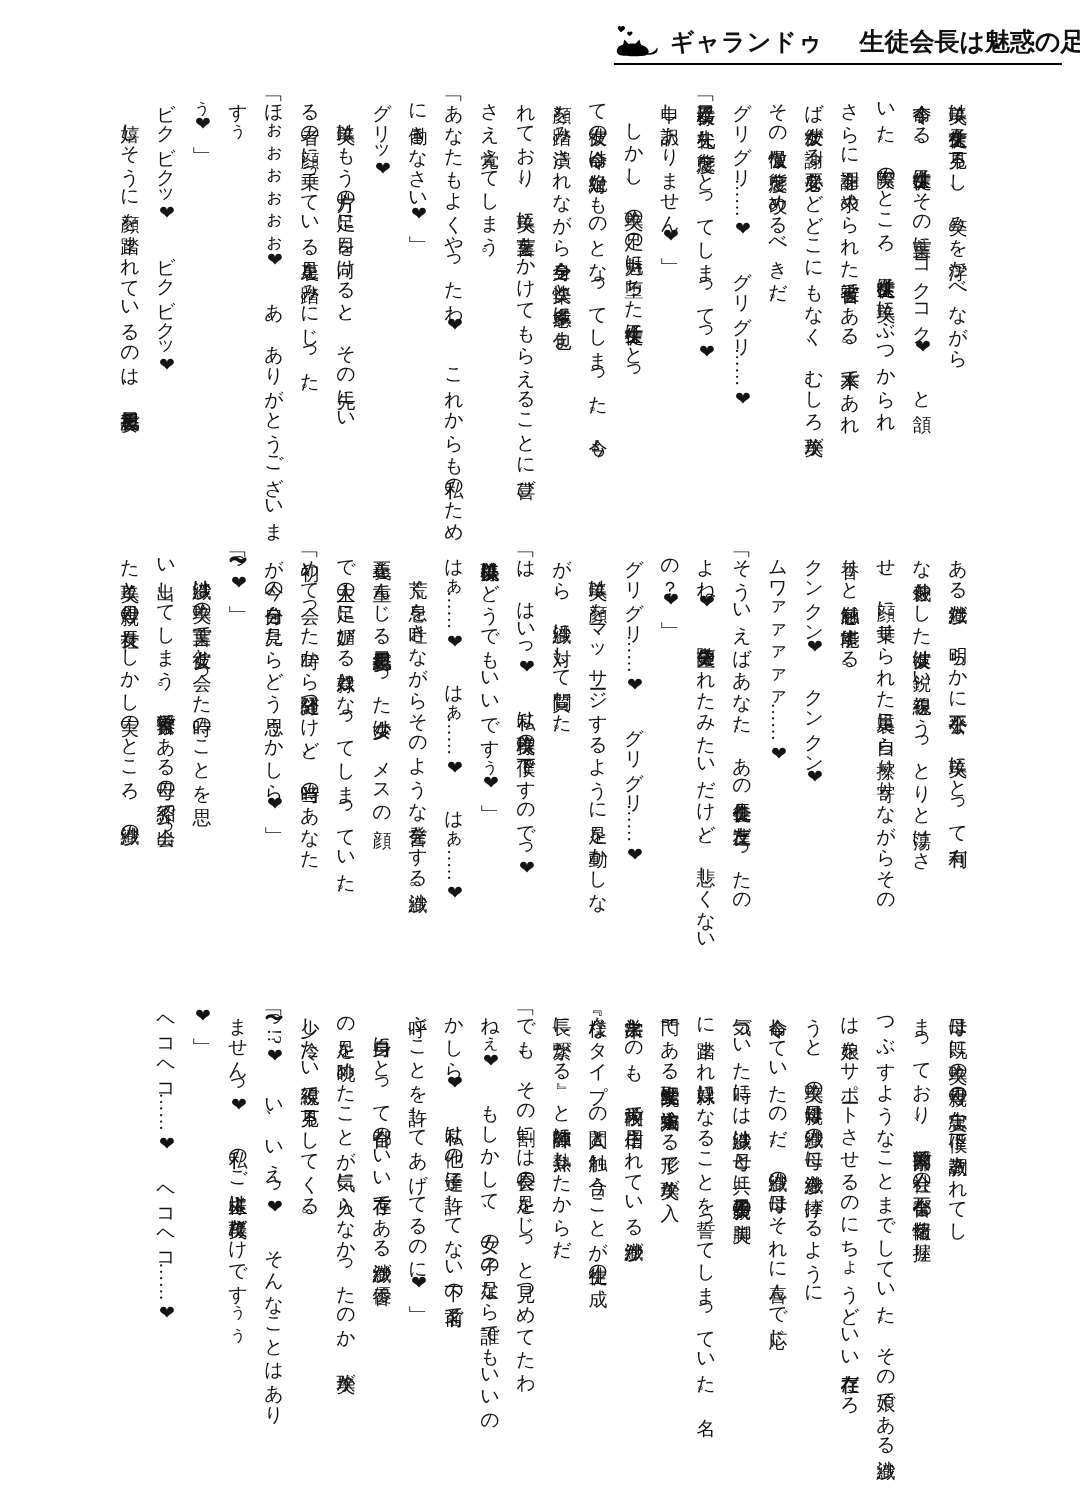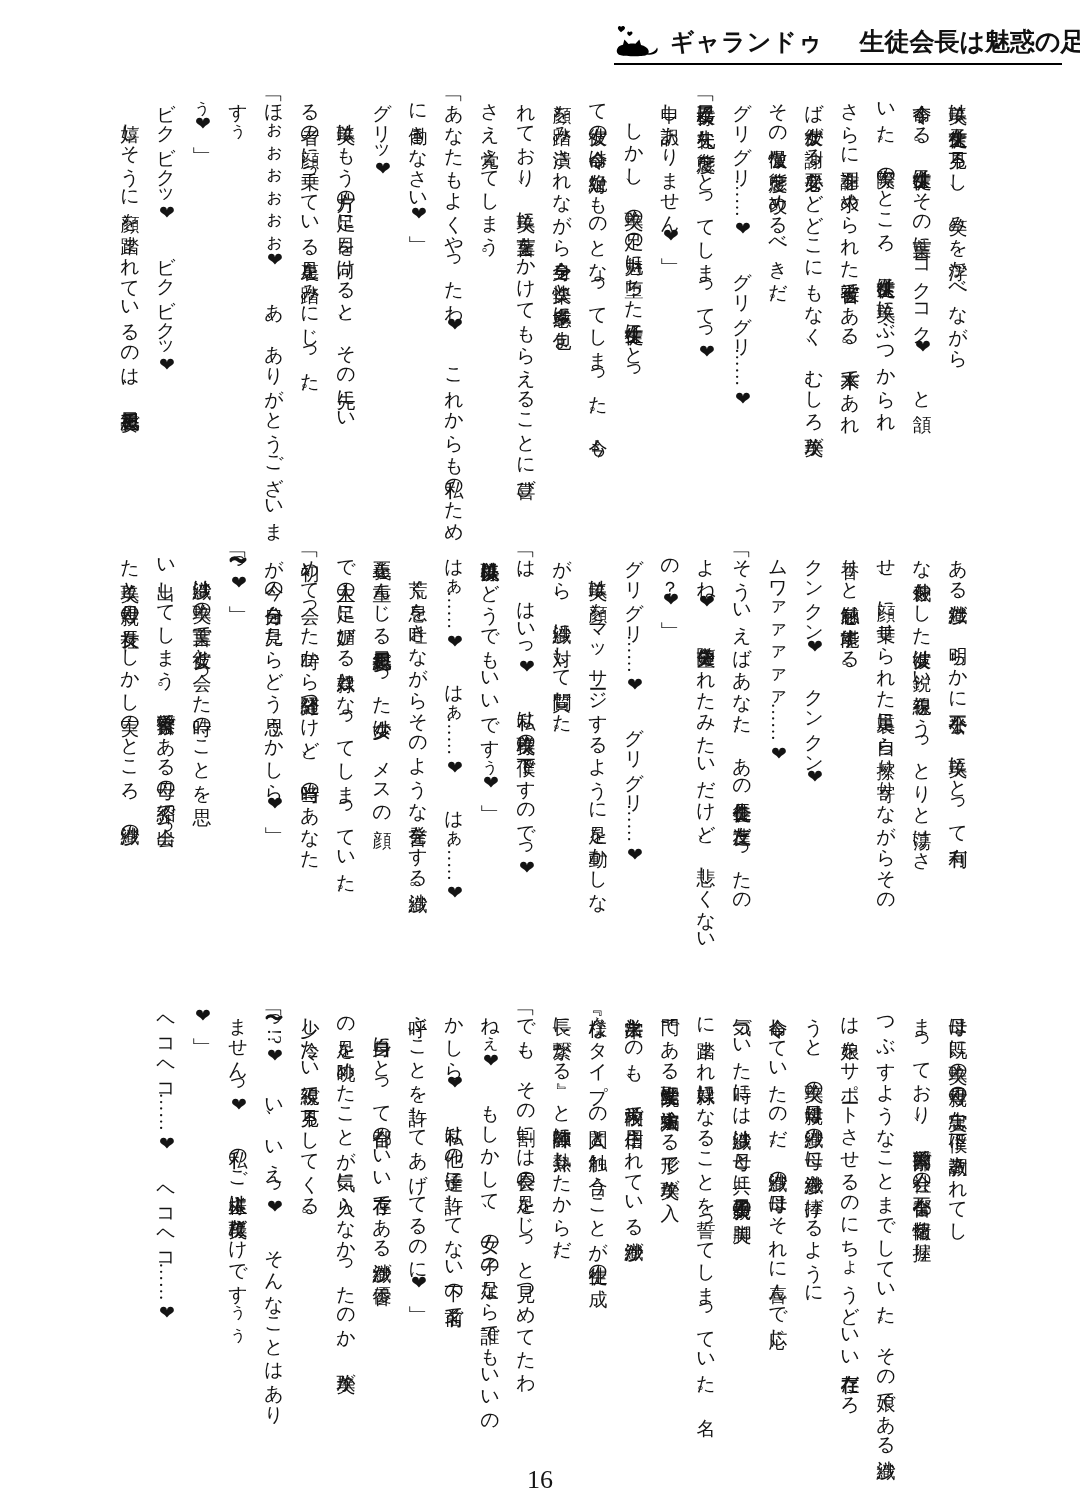--- a/index.html
+++ b/index.html
@@ -174,15 +174,14 @@
       <p>呼ぶことを許してあげてるのに❤」</p>
       <p>　自身にとって都合のいい存在である沙織が優香</p>
       <p>の足を眺めたことが気に入らなかったのか、美玖が</p>
       <p>少し冷たい視線で見下ろしてくる。</p>
       <p>「〜〜〜っ!?❤　い、いえっ❤　そんなことはあり</p>
       <p>ませんっ❤　私のご主人様は美玖様だけですぅぅ</p>
       <p>❤」</p>
       <p>ヘコヘコ……❤　ヘコヘコ……❤</p>
     </section>
 
-  <footer class="pagenum">16</footer>
 
 </div>
 
 </body></html>

